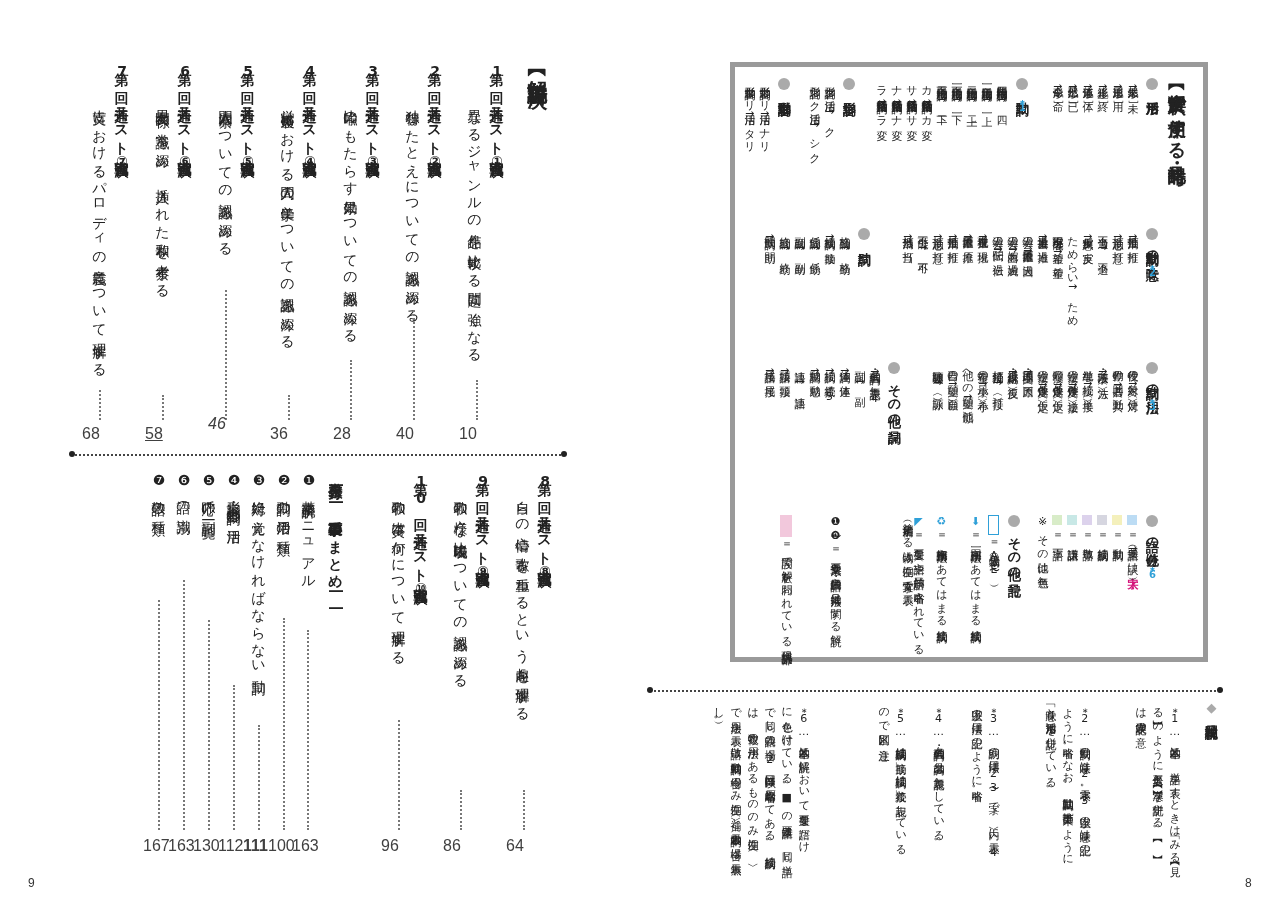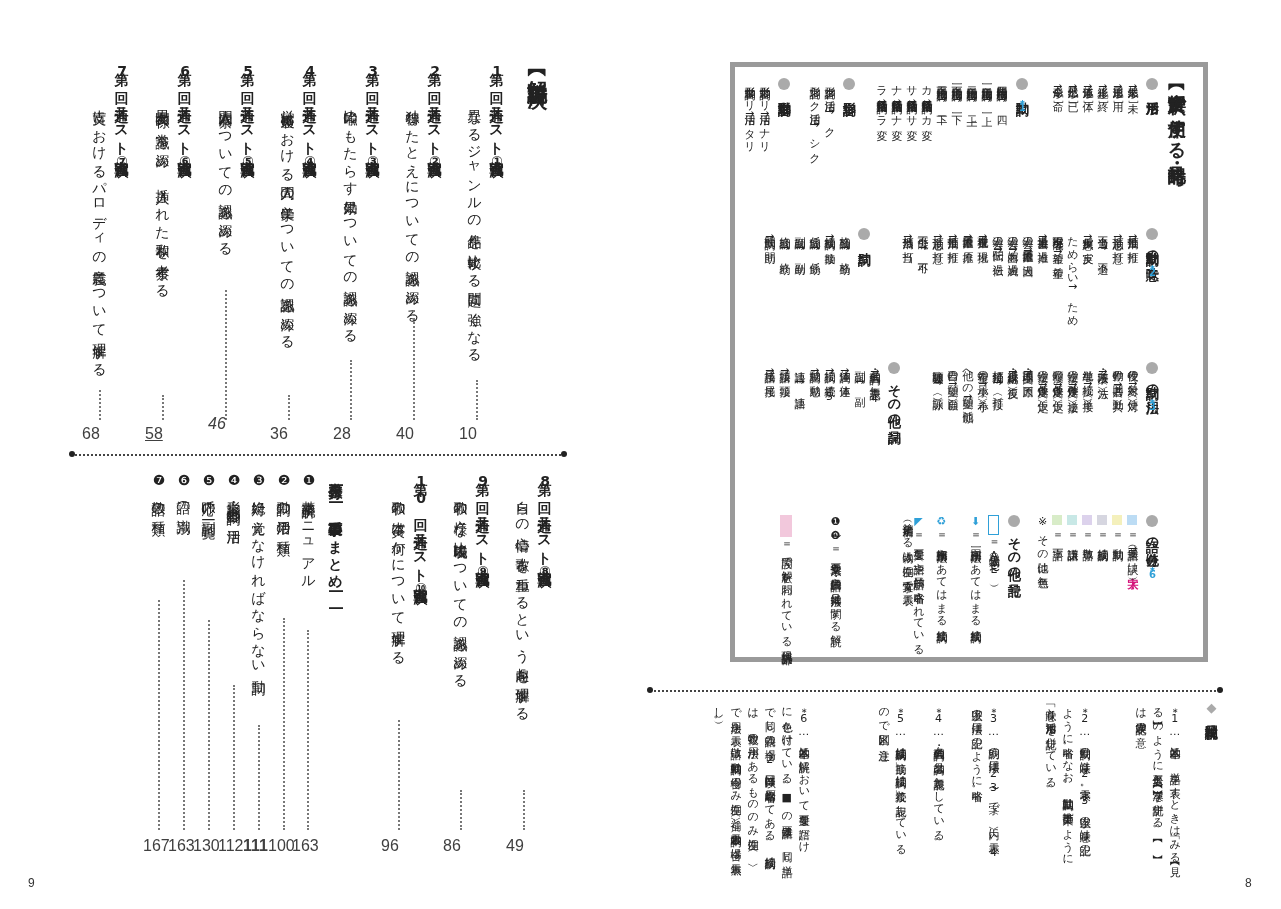--- a/index.html
+++ b/index.html
@@ -64,21 +64,21 @@
   <div class="vcol toc-head" style="left:115px;top:62px;">第7回　共通テスト実戦演習⑦</div>
   <div class="vcol toc-title" style="left:93px;top:99px;">古文におけるパロディの意義について理解する</div>
   <div class="dots" style="left:99px;top:390px;height:30px;"></div>
   <div class="toc-page" style="left:82px;top:425px;">68</div>
 
   <div class="hr-dots" style="left:72px;top:454px;width:492px;"></div>
 
   <div class="vcol toc-head" style="left:538px;top:472px;">第8回　共通テスト実戦演習⑧</div>
   <div class="vcol toc-title" style="left:516px;top:490px;">自らの心情に古歌を重ねるという趣向を理解する</div>
   <div class="dots" style="left:523px;top:790px;height:40px;"></div>
-  <div class="toc-page" style="left:506px;top:837px;">49</div>
+  <div class="toc-page" style="left:506px;top:837px;">64</div>
 
   <div class="vcol toc-head" style="left:476px;top:472px;">第9回　共通テスト実戦演習⑨</div>
   <div class="vcol toc-title" style="left:454px;top:490px;">和歌の様々な比喩表現についての認識を深める</div>
   <div class="dots" style="left:460px;top:790px;height:40px;"></div>
   <div class="toc-page" style="left:443px;top:837px;">86</div>
 
   <div class="vcol toc-head" style="left:414px;top:472px;">第10回　共通テスト実戦演習⑩</div>
   <div class="vcol toc-title" style="left:392px;top:490px;">和歌の本質は何かについて理解する</div>
   <div class="dots" style="left:398px;top:720px;height:110px;"></div>
   <div class="toc-page" style="left:381px;top:837px;">96</div>

